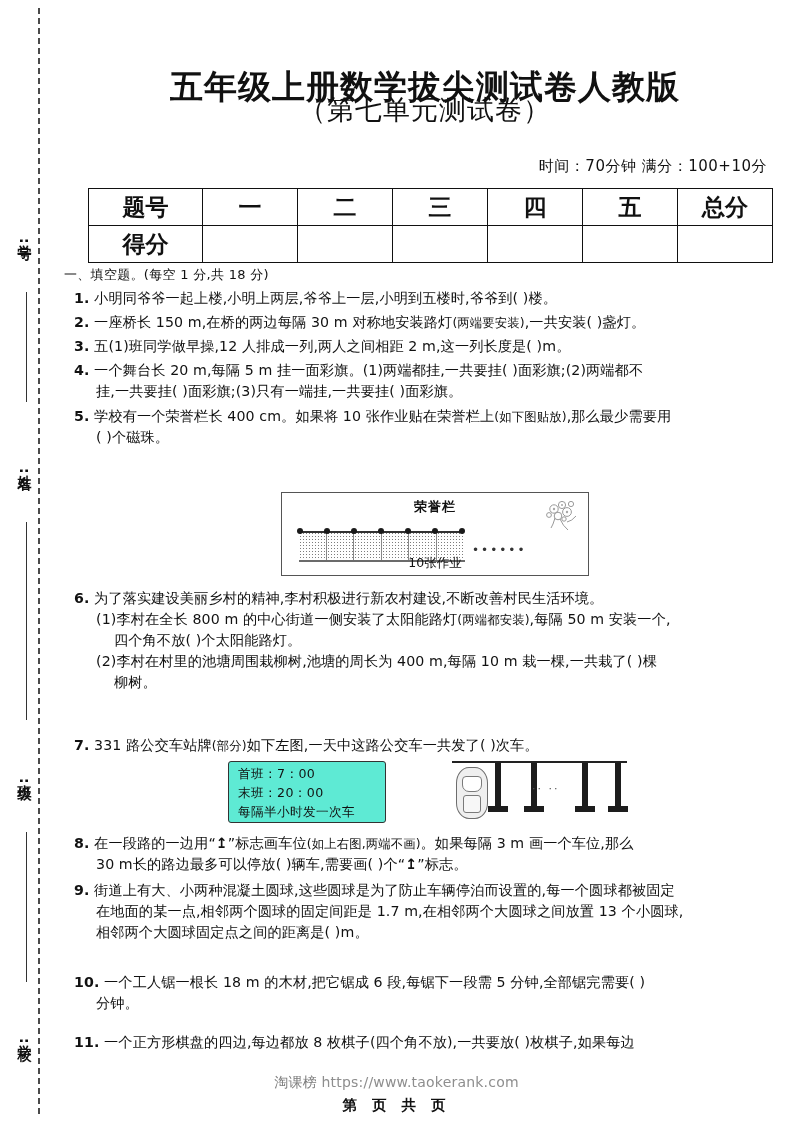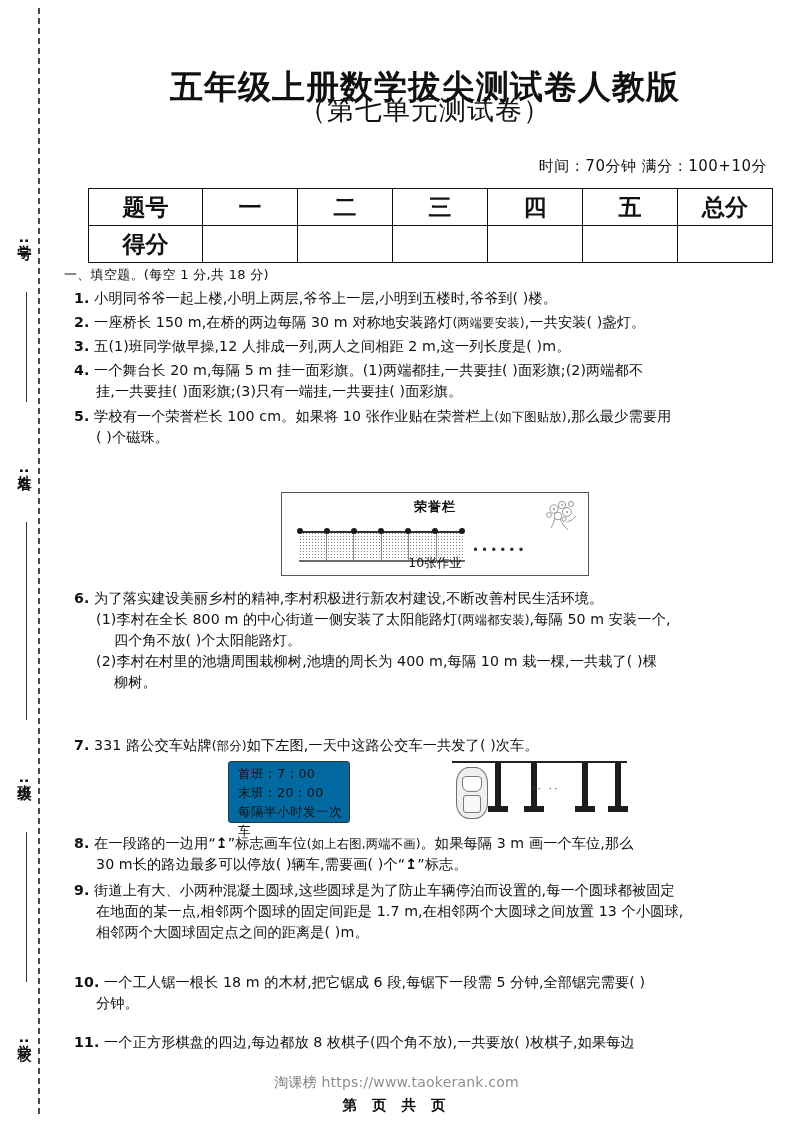--- a/index.html
+++ b/index.html
@@ -94,22 +94,22 @@
   .fig-honor .dots3{
     position:absolute;left:190px;top:50px;font-size:12px;letter-spacing:2px;color:#333;
   }
   .fig-honor .cap-bot{
     position:absolute;left:0;right:0;bottom:3px;text-align:center;font-size:12.5px;
   }
   .flower{position:absolute;right:6px;top:4px;width:42px;height:36px;opacity:.75;}
 
   
   .fig-bus{
-    position:absolute;left:228px;top:761px;width:122px;height:62px;
-    border:1.3px solid #333;border-radius:3px;background:#0369a1;
+    position:absolute;left:228px;top:761px;width:158px;height:62px;
+    border:1.3px solid #333;border-radius:3px;background:#5eead4;
     font-size:12.6px;line-height:19px;padding:2px 0 0 9px;box-sizing:border-box;
     letter-spacing:.4px;
   }
 
   
   .fig-park{position:absolute;left:452px;top:757px;width:175px;height:66px;}
   .fig-park .road{position:absolute;left:0;top:4px;width:175px;height:1.6px;background:#222;}
   .fig-park .post{position:absolute;top:6px;width:6px;height:45px;background:#1d1d1d;}
   .fig-park .base{position:absolute;top:49px;width:20px;height:6px;background:#1d1d1d;}
   .fig-park .car{
@@ -208,21 +208,21 @@
   </div>
 
   <div class="q" style="top:360px;">
     <span class="n">4.</span>
     <span>一个舞台长 20 m,每隔 5 m 挂一面彩旗。(1)两端都挂,一共要挂(        )面彩旗;(2)两端都不</span>
     <span class="ind">挂,一共要挂(        )面彩旗;(3)只有一端挂,一共要挂(        )面彩旗。</span>
   </div>
 
   <div class="q" style="top:406px;">
     <span class="n">5.</span>
-    <span>学校有一个荣誉栏长 100 cm。如果将 10 张作业贴在荣誉栏上</span><span class="sm">(如下图贴放)</span><span>,那么最少需要用</span>
+    <span>学校有一个荣誉栏长 400 cm。如果将 10 张作业贴在荣誉栏上</span><span class="sm">(如下图贴放)</span><span>,那么最少需要用</span>
     <span class="ind">(        )个磁珠。</span>
   </div>
 
   <div class="fig-honor">
     <div class="cap-top">荣誉栏</div>
     <svg class="flower" viewBox="0 0 42 36">
       <g fill="none" stroke="#777" stroke-width="1">
         <circle cx="14" cy="12" r="4.2"></circle>
           <circle cx="22" cy="8" r="3.6"></circle>
         <circle cx="27" cy="15" r="4.4"></circle>

